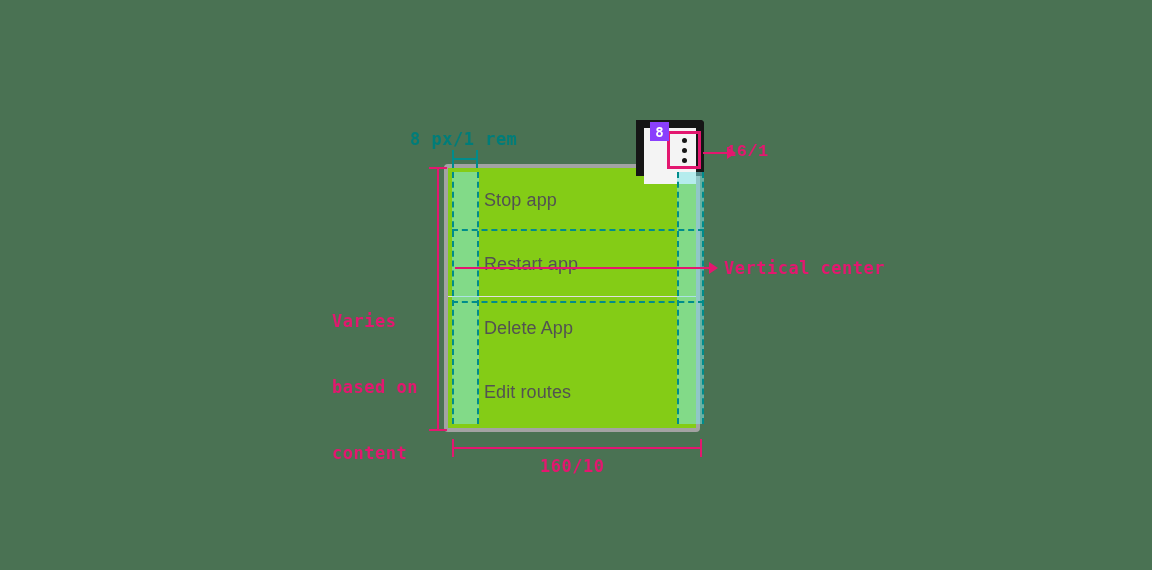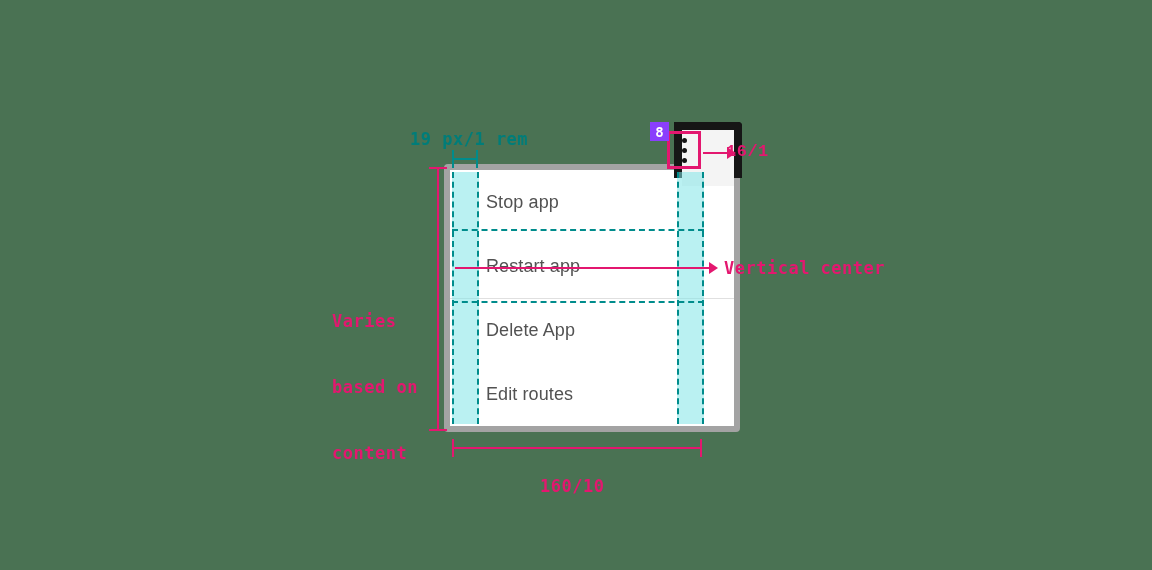--- a/index.html
+++ b/index.html
@@ -21,24 +21,24 @@
     left: 0; top: 0;
     width: 1152px;
     height: 570px;
   }
 
   
   .menu-panel {
     position: absolute;
     left: 444px;
     top: 164px;
-    width: 296px;
+    width: 256px;
     height: 268px;
-    background: #ffffff;
-    border: 6px solid #a3a3a3;
+    background: #84cc16;
+    border: 4px solid #a3a3a3;
     border-radius: 4px;
     z-index: 10;
   }
 
   
   .panel-notch {
     position: absolute;
     right: -8px;
     top: -48px;
     width: 68px;
@@ -265,21 +265,21 @@
     z-index: 60;
     white-space: pre;
   }
   .anno-teal { color: #007d79; }
   .anno-pink { color: #e3176f; }
 
   .anno-rem      { left: 410px; top: 129px; }
   .anno-trigger  { left: 726px; top: 142px; font-family: Liberation Mono, monospace; }
   .anno-center   { left: 724px; top: 258px; }
   .anno-varies   { left: 332px; top: 266px; line-height: 22px; }
-  .anno-width    { left: 540px; top: 476px; }
+  .anno-width    { left: 540px; top: 456px; }
 </style>
 </head>
 <body>
 
 <div id="stage">
 
   <div class="menu-panel">
     <div class="panel-notch"></div>
 
     <div class="menu-list">
@@ -313,21 +313,21 @@
   <div class="pink-line-h center-line"></div>
   <div class="center-line-arrow"></div>
 
   <div class="pink-line-h trigger-arrow-line"></div>
   <div class="trigger-arrow-head"></div>
 
   <div class="measure-v"></div>
   <div class="measure-h"></div>
   <div class="measure-teal"></div>
 
-  <div class="anno anno-teal anno-rem">19 px/1 rem</div>
+  <div class="anno anno-teal anno-rem">8 px/1 rem</div>
 
   <div class="anno anno-pink anno-trigger">16/1</div>
 
   <div class="anno anno-pink anno-center">Vertical center</div>
 
   <div class="anno anno-pink anno-varies">
     <div>Varies</div>
     <div>based on</div>
     <div>content</div>
   </div>

